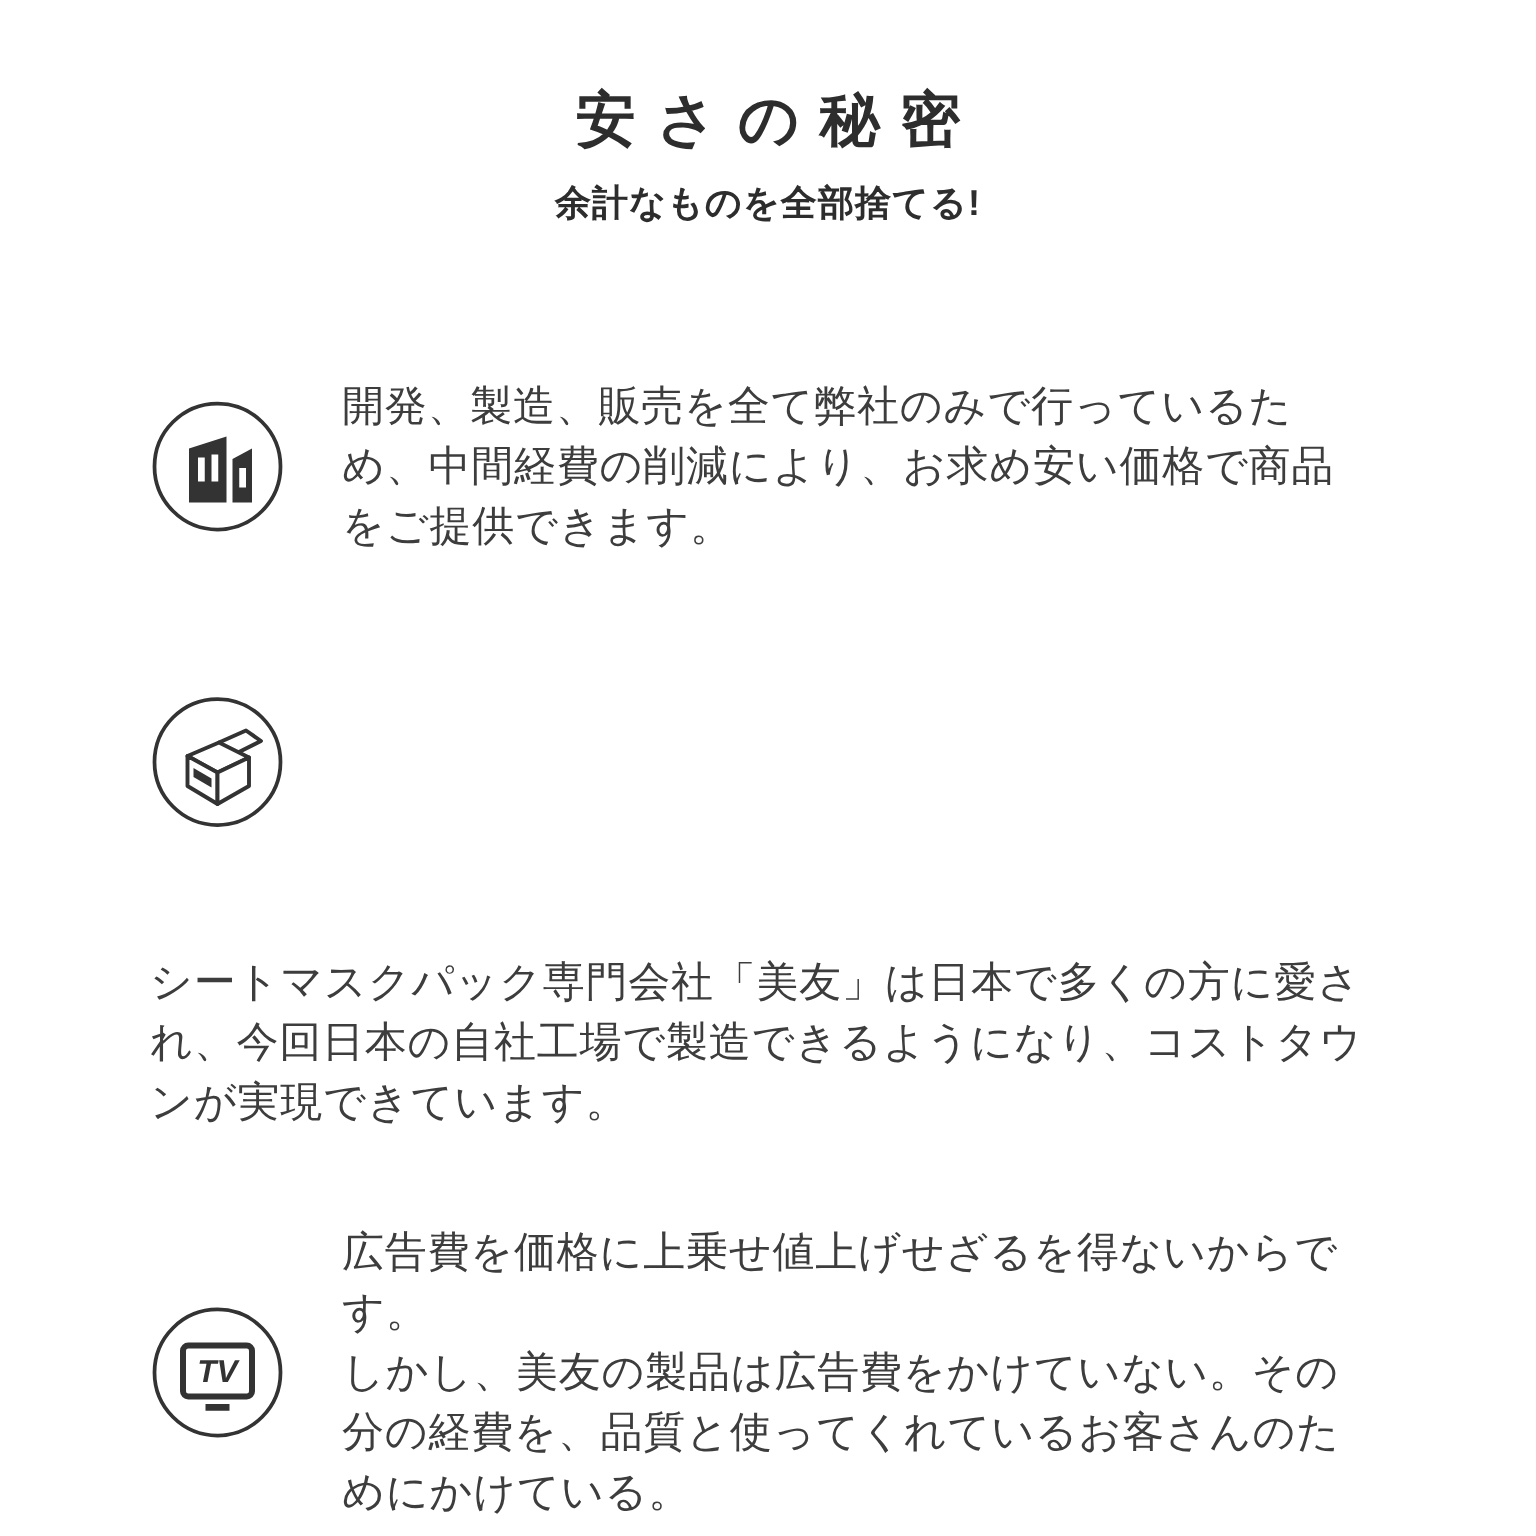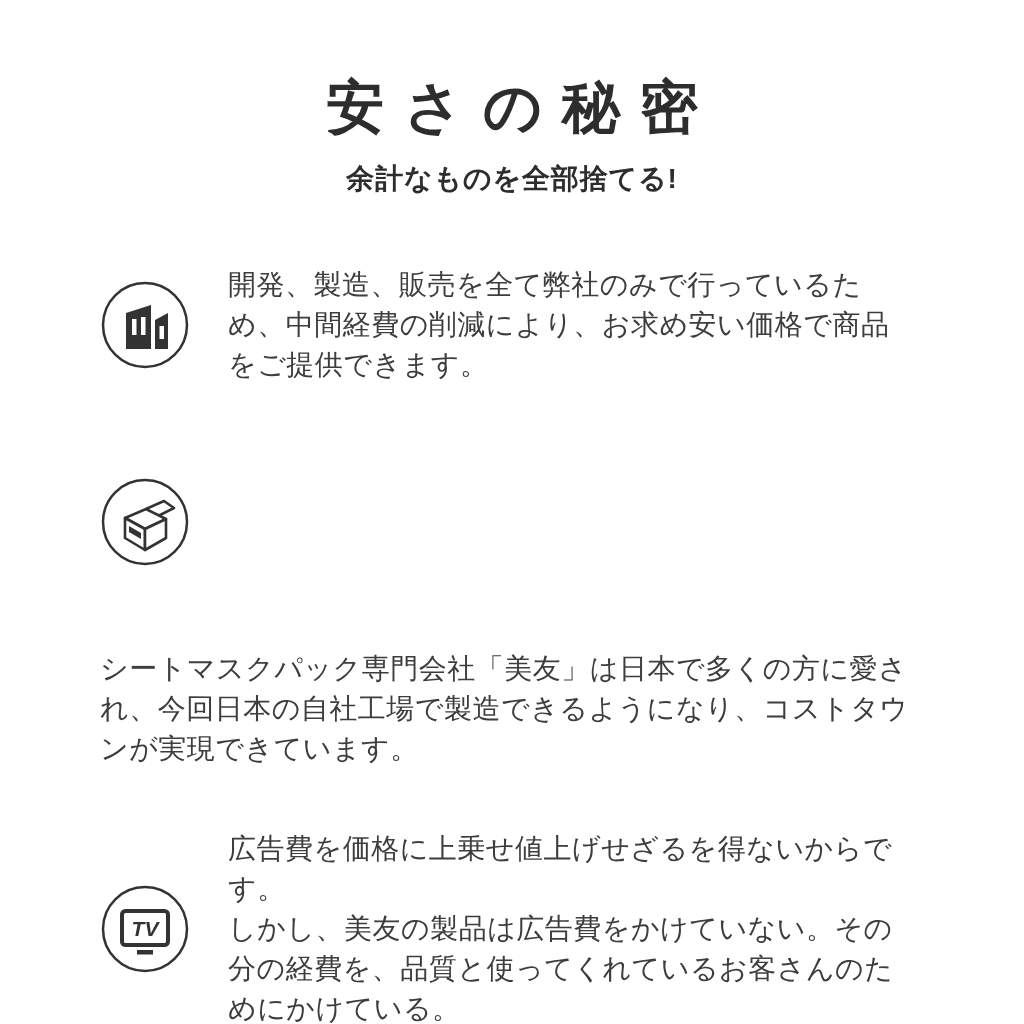--- a/index.html
+++ b/index.html
@@ -14,38 +14,38 @@
     width: 1024px;
     height: 1024px;
     margin: 0 auto;
     background: var(--color-background);
     font-family: "Liberation Sans", "DejaVu Sans", sans-serif;
     color: var(--color-text);
     overflow: hidden;
   }
   .header { padding-top: 55px; text-align: center; }
   .title {
-    margin: 16px;
-    font-size: 58px;
+    margin: 0;
+    font-size: 40px;
     font-weight: bold;
     line-height: 1.25;
     color: var(--color-heading);
     letter-spacing: 0.34em;
     text-indent: 0.34em;
   }
   .subtitle {
     margin: 14px 0 0 0;
-    font-size: 28px;
+    font-size: 24px;
     font-weight: bold;
     color: var(--color-heading);
     letter-spacing: 0.03em;
   }
   .rows { padding: 0 112px 0 100px; }
   .row { display: flex; align-items: center; gap: 38px; }
-  .row-1 { margin-top: 67px; }
+  .row-1 { margin-top: 100px; }
   .row-2 { margin-top: 92px; }
   .row-3 { margin-top: 82px; }
   .row-4 { margin-top: 60px; }
   .icon-wrap { flex: 0 0 90px; width: 90px; height: 90px; }
   .icon-wrap svg { display: block; width: 90px; height: 90px; }
   .row-text {
     margin: 0;
     font-size: 28px;
     line-height: 40px;
     letter-spacing: 0.5px;

